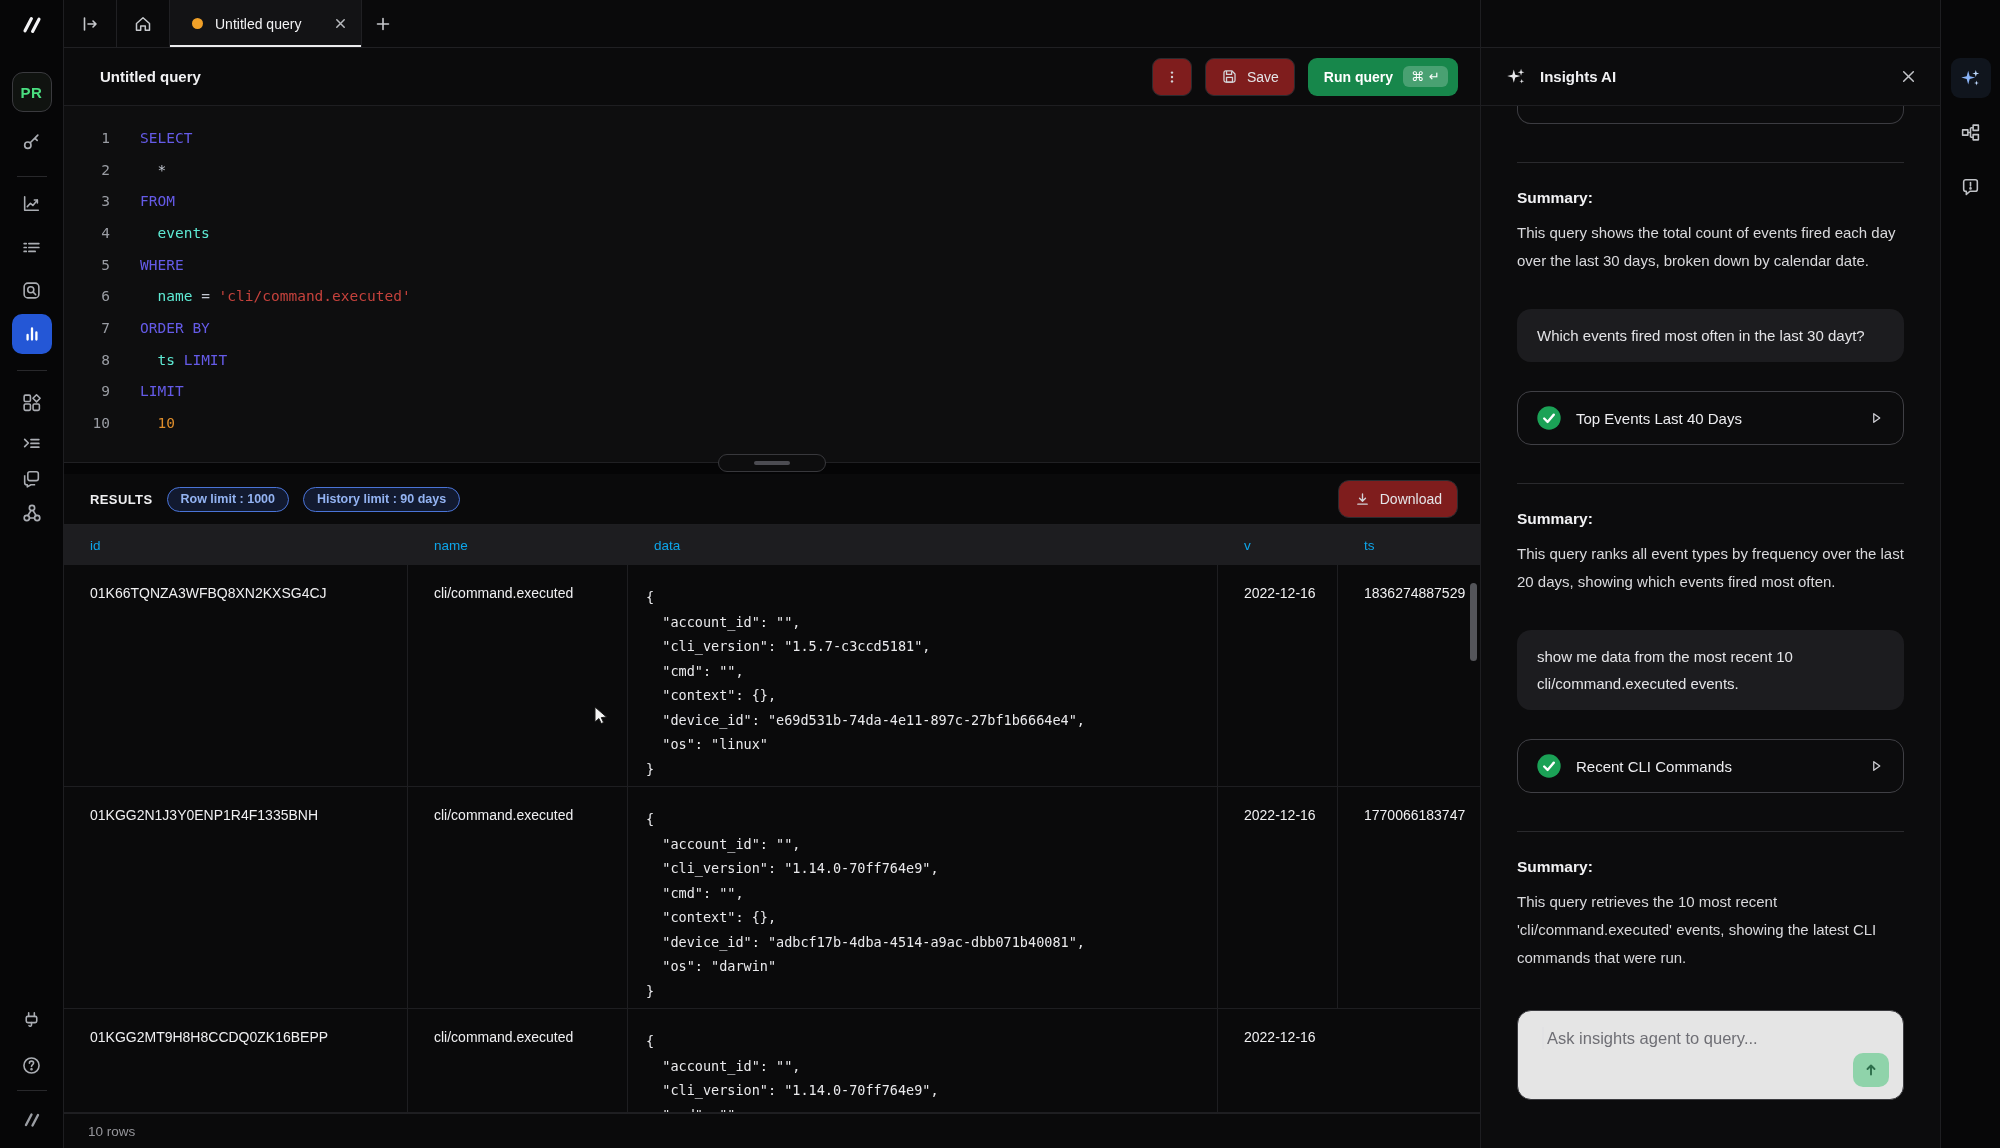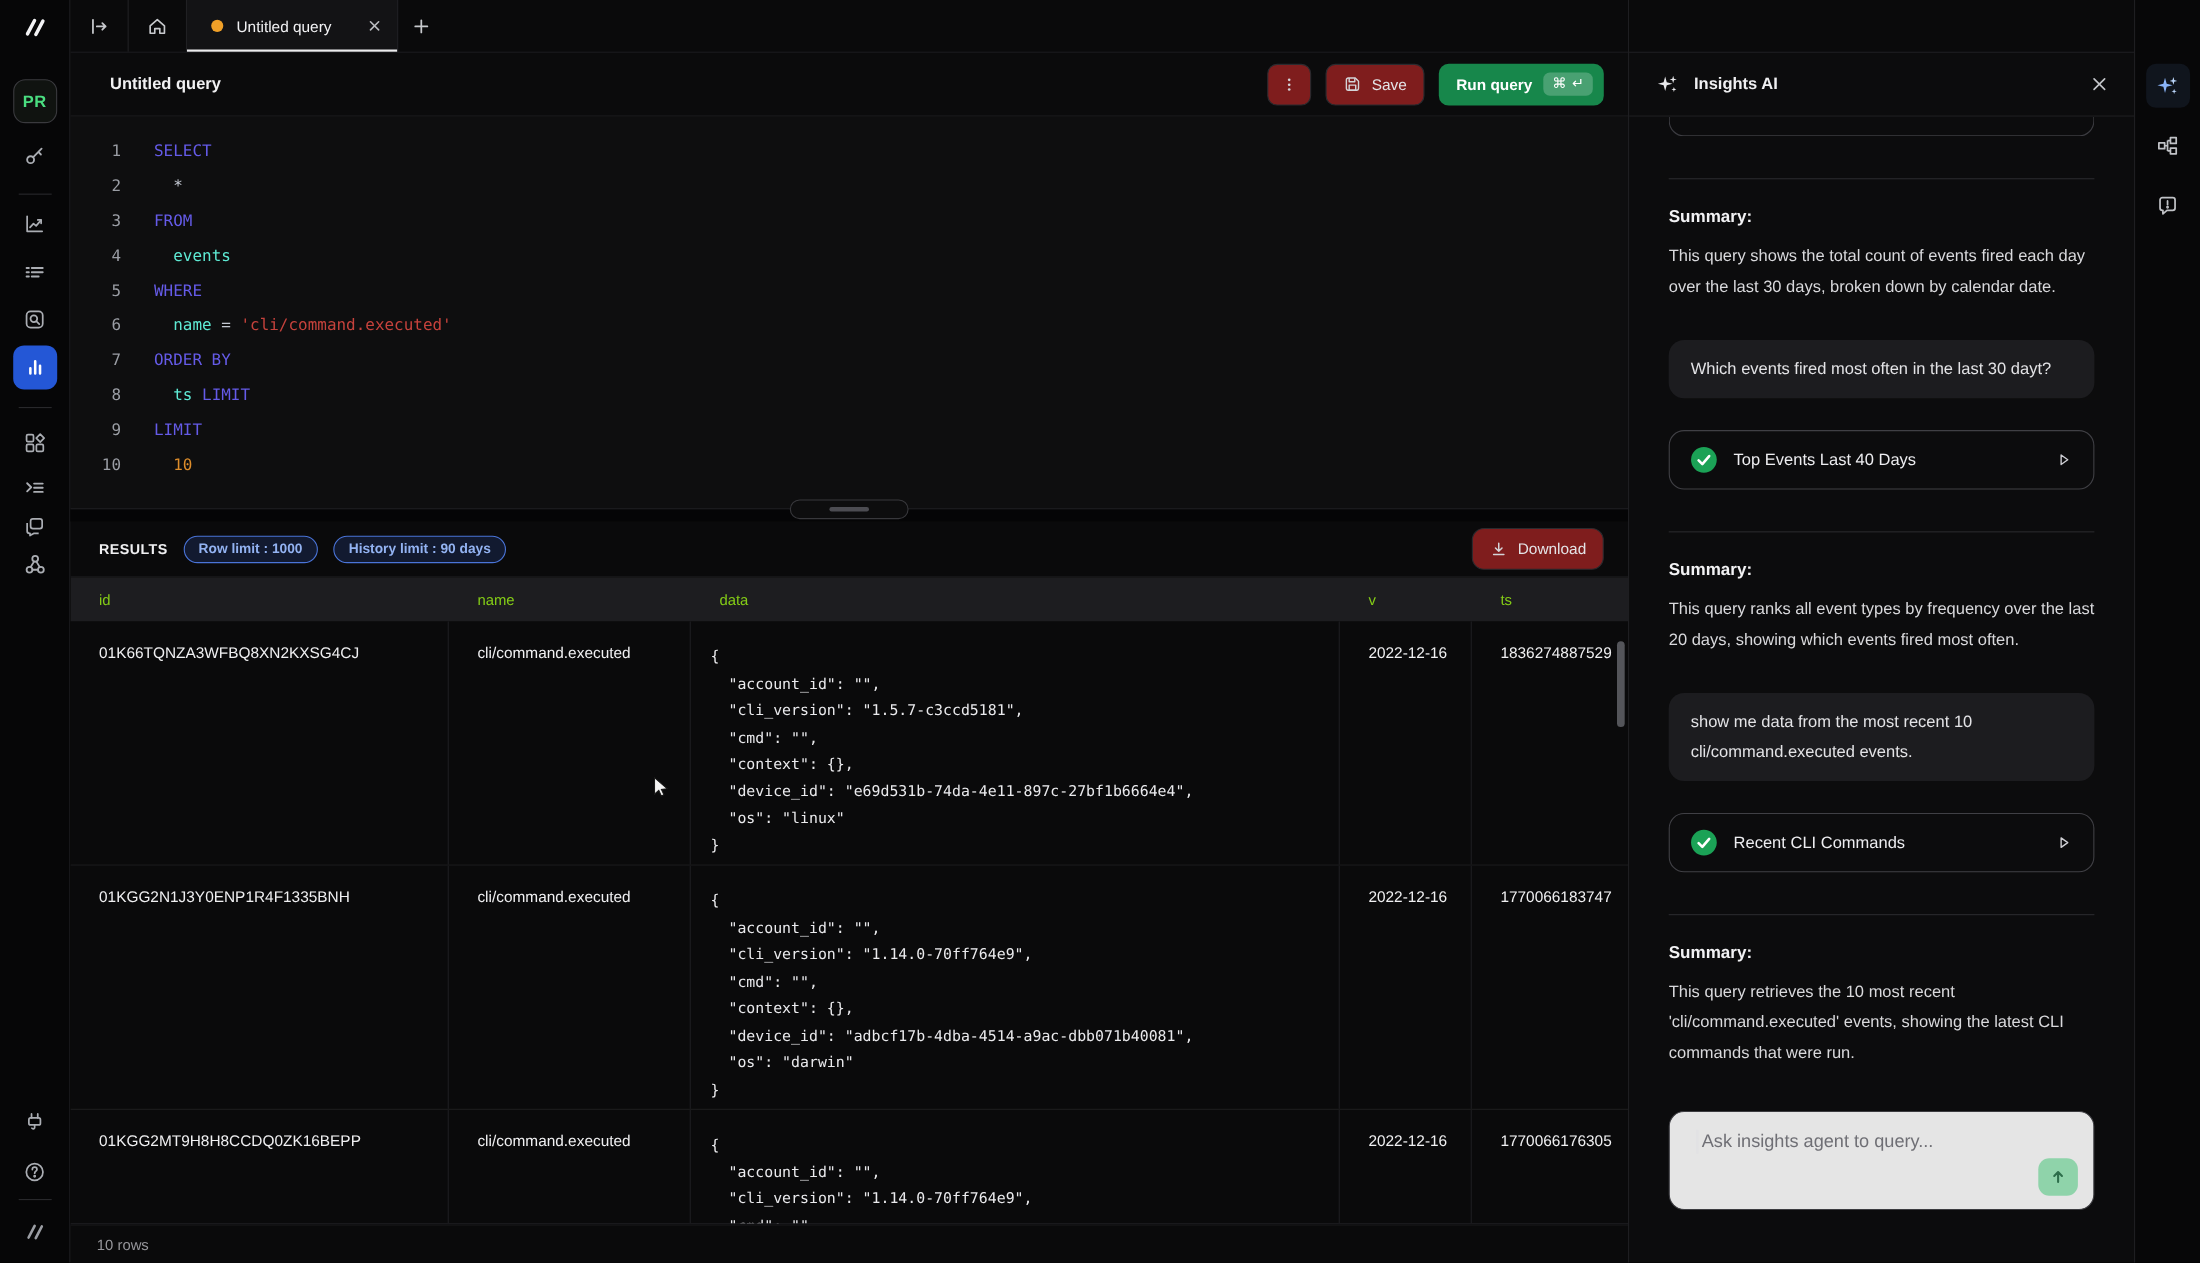--- a/index.html
+++ b/index.html
@@ -54,21 +54,21 @@
 
   .resultsbar { height:50px; background:#0a0a0b; display:flex; align-items:center; padding:0 22px 0 26px; gap:14px; flex:none; }
   .res-label { font-size:13px; font-weight:bold; letter-spacing:.4px; color:#f0f0f2; }
   .pill { display:inline-flex; align-items:center; height:25px; padding:0 13px; border-radius:999px;
           border:1.4px solid #4a74d8; background:rgba(38,68,148,.28); color:#93b3f2; font-size:12.5px; font-weight:bold; cursor:pointer; }
   .btn-download { margin-left:auto;border-radius:11px; }
 
   .table { position:relative; flex:1; background:#0a0a0b; overflow:hidden; border-top:1px solid #1e1e21; }
   .t-grid { display:grid; grid-template-columns:344px 220px 590px 120px 1fr; }
   .t-head { background:#1d1d20; height:40px; }
-  .t-head .cell { display:flex; align-items:center; padding-left:26px; font-size:13.5px; color:#84cc16; }
+  .t-head .cell { display:flex; align-items:center; padding-left:26px; font-size:13.5px; color:#0ea5e9; }
   .t-row { border-bottom:1px solid #1e1e21; background:#0a0a0b; cursor:pointer; }
   .t-row .cell { border-right:1px solid #1e1e21; padding:20px 10px 14px 26px; font-size:14px; color:#f0f0f2; overflow:hidden; white-space:nowrap; }
   .t-row .cell:last-child { border-right:none; }
   .cell-data { padding-left:18px !important; }
   .json-pre { font:13.5px/24.5px "DejaVu Sans Mono", monospace; color:#eaeaed; white-space:pre; }
   .row-1 { height:222px; } .row-2 { height:222px; } .row-3 { height:104px; }
   .vscroll { position:absolute; right:3px; top:58px; width:7px; height:78px; border-radius:4px; background:#54555a; }
 
   .statusbar { height:36px; background:#0a0a0b; border-top:1px solid #1f1f22; display:flex; align-items:center;
                padding-left:24px; font-size:13.5px; color:#96969b; flex:none; }
@@ -365,21 +365,20 @@
       <div class="t-grid t-row row-3">
         <div class="cell">01KGG2MT9H8H8CCDQ0ZK16BEPP</div>
         <div class="cell">cli/command.executed</div>
         <div class="cell cell-data">
             <pre class="json-pre">{
   "account_id": "",
   "cli_version": "1.14.0-70ff764e9",
   "cmd": "",</pre>
           </div>
         <div class="cell">2022-12-16</div>
-        <div class="cell">1770066176305</div>
       </div>
 
       <div class="vscroll"></div>
     </div>
 
     <div class="statusbar">
       <span>10 rows</span>
     </div>
   </section>
 

